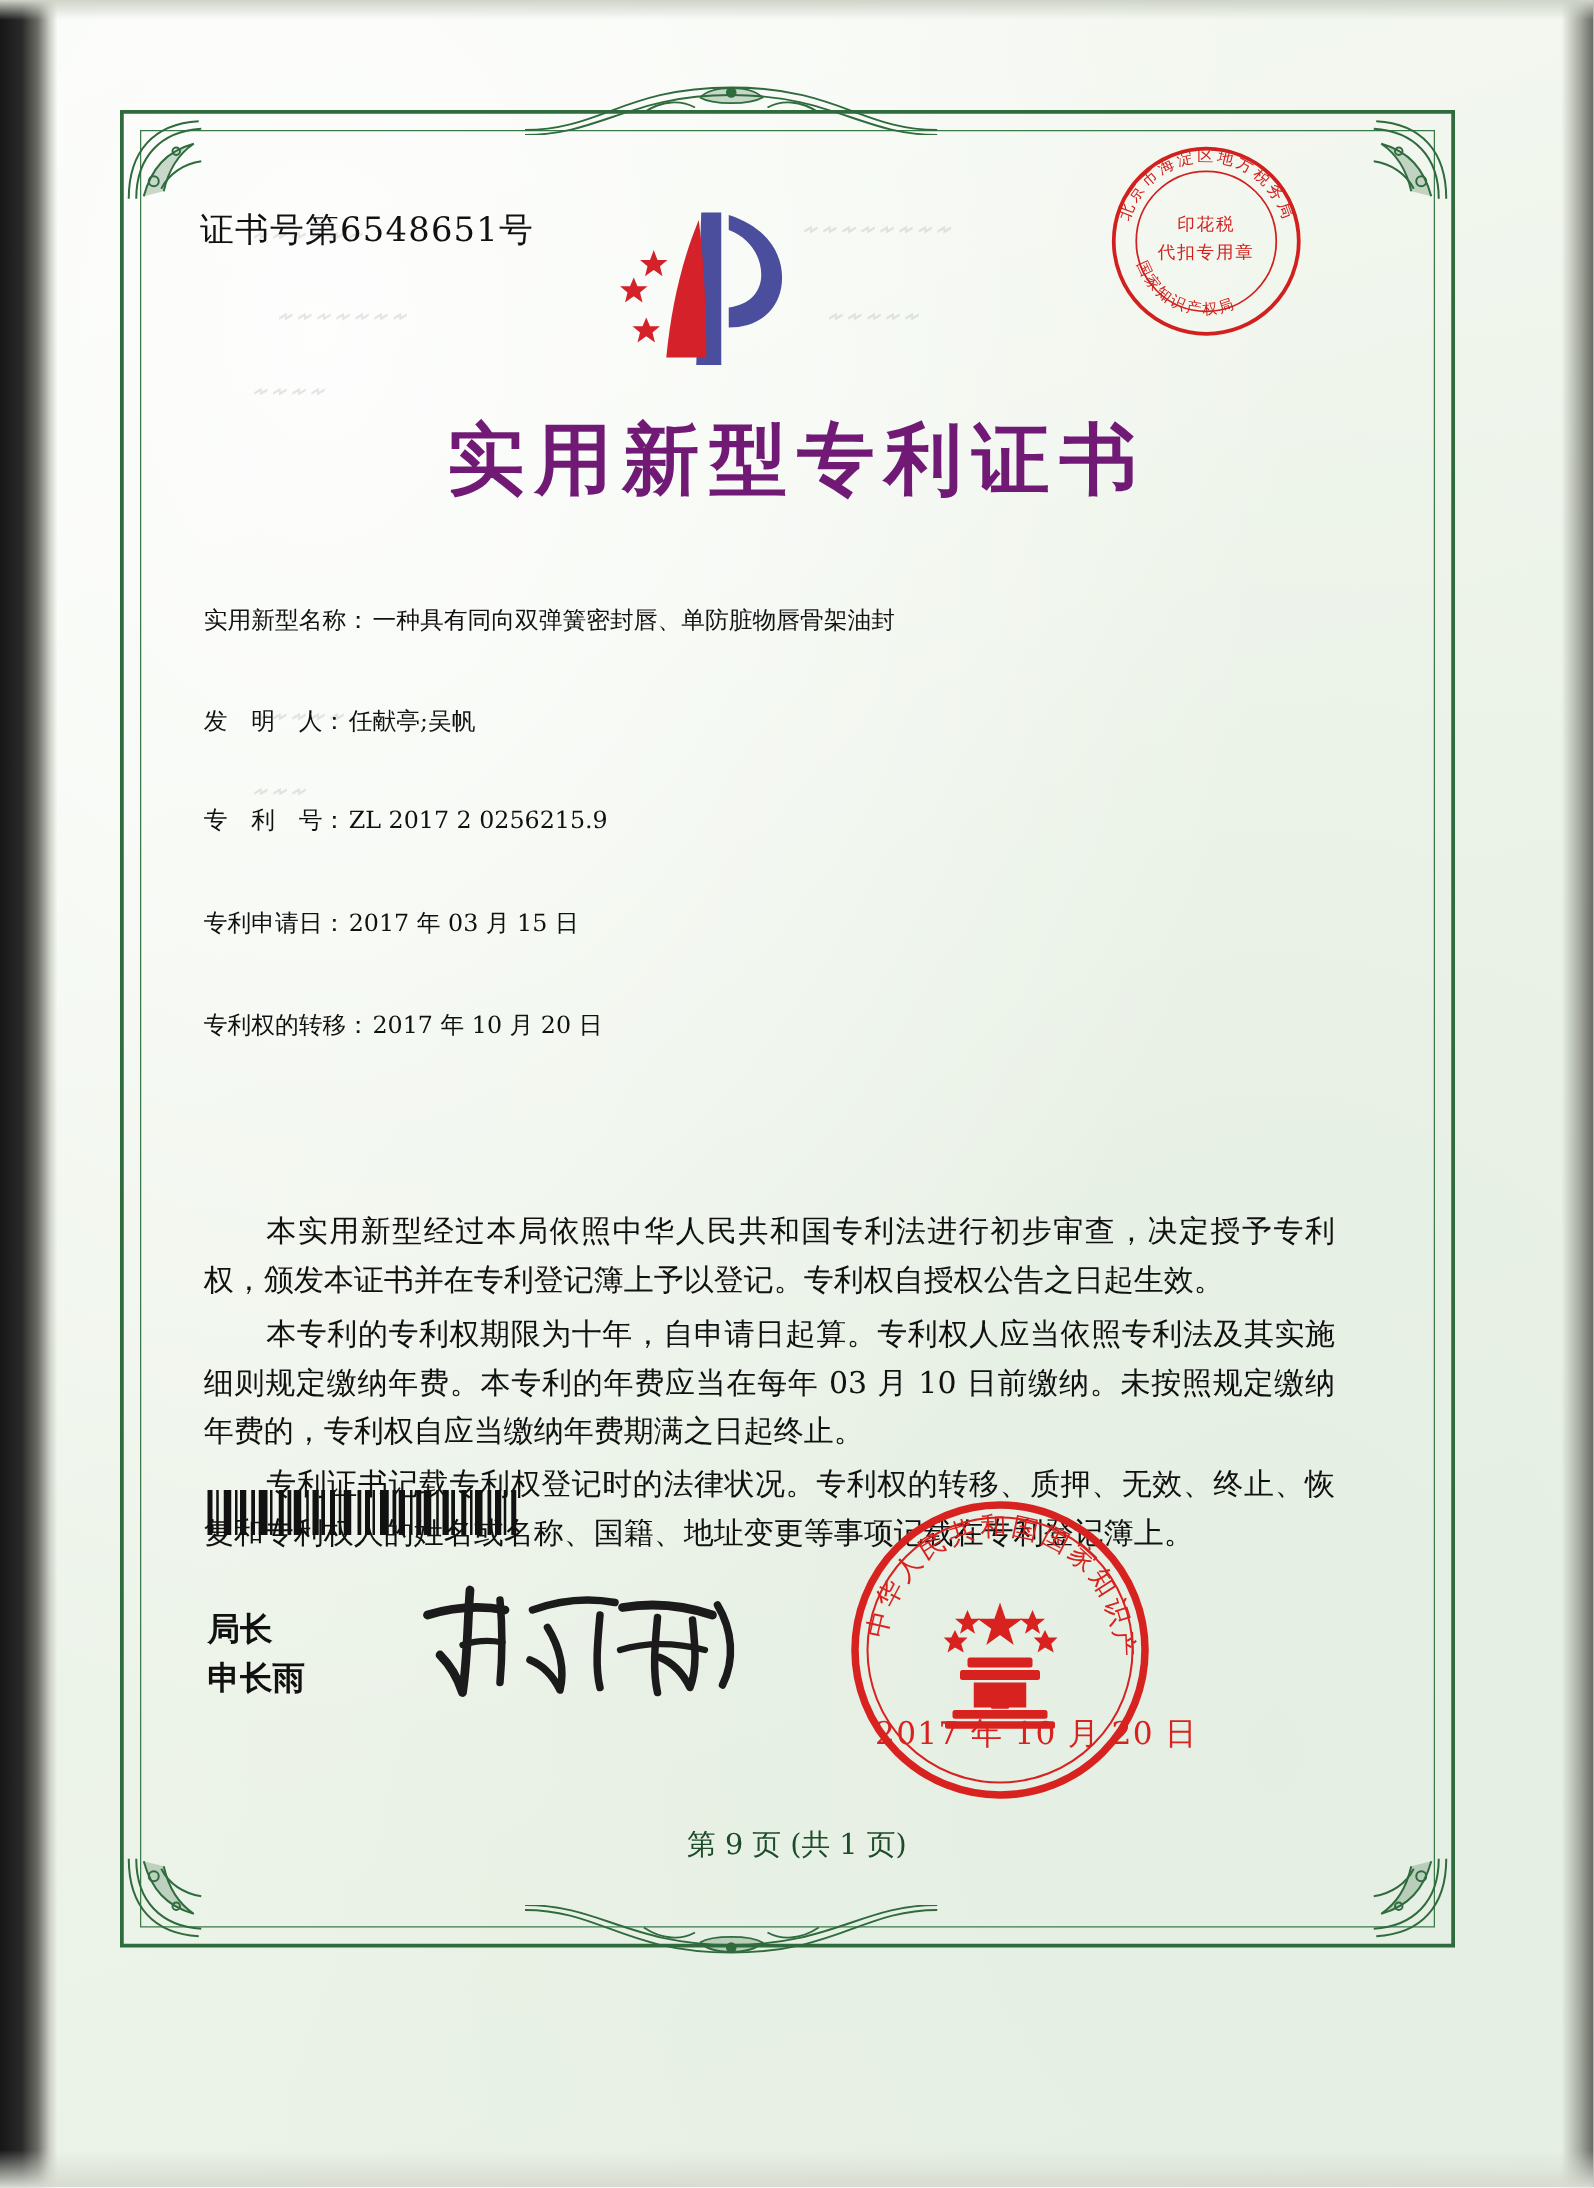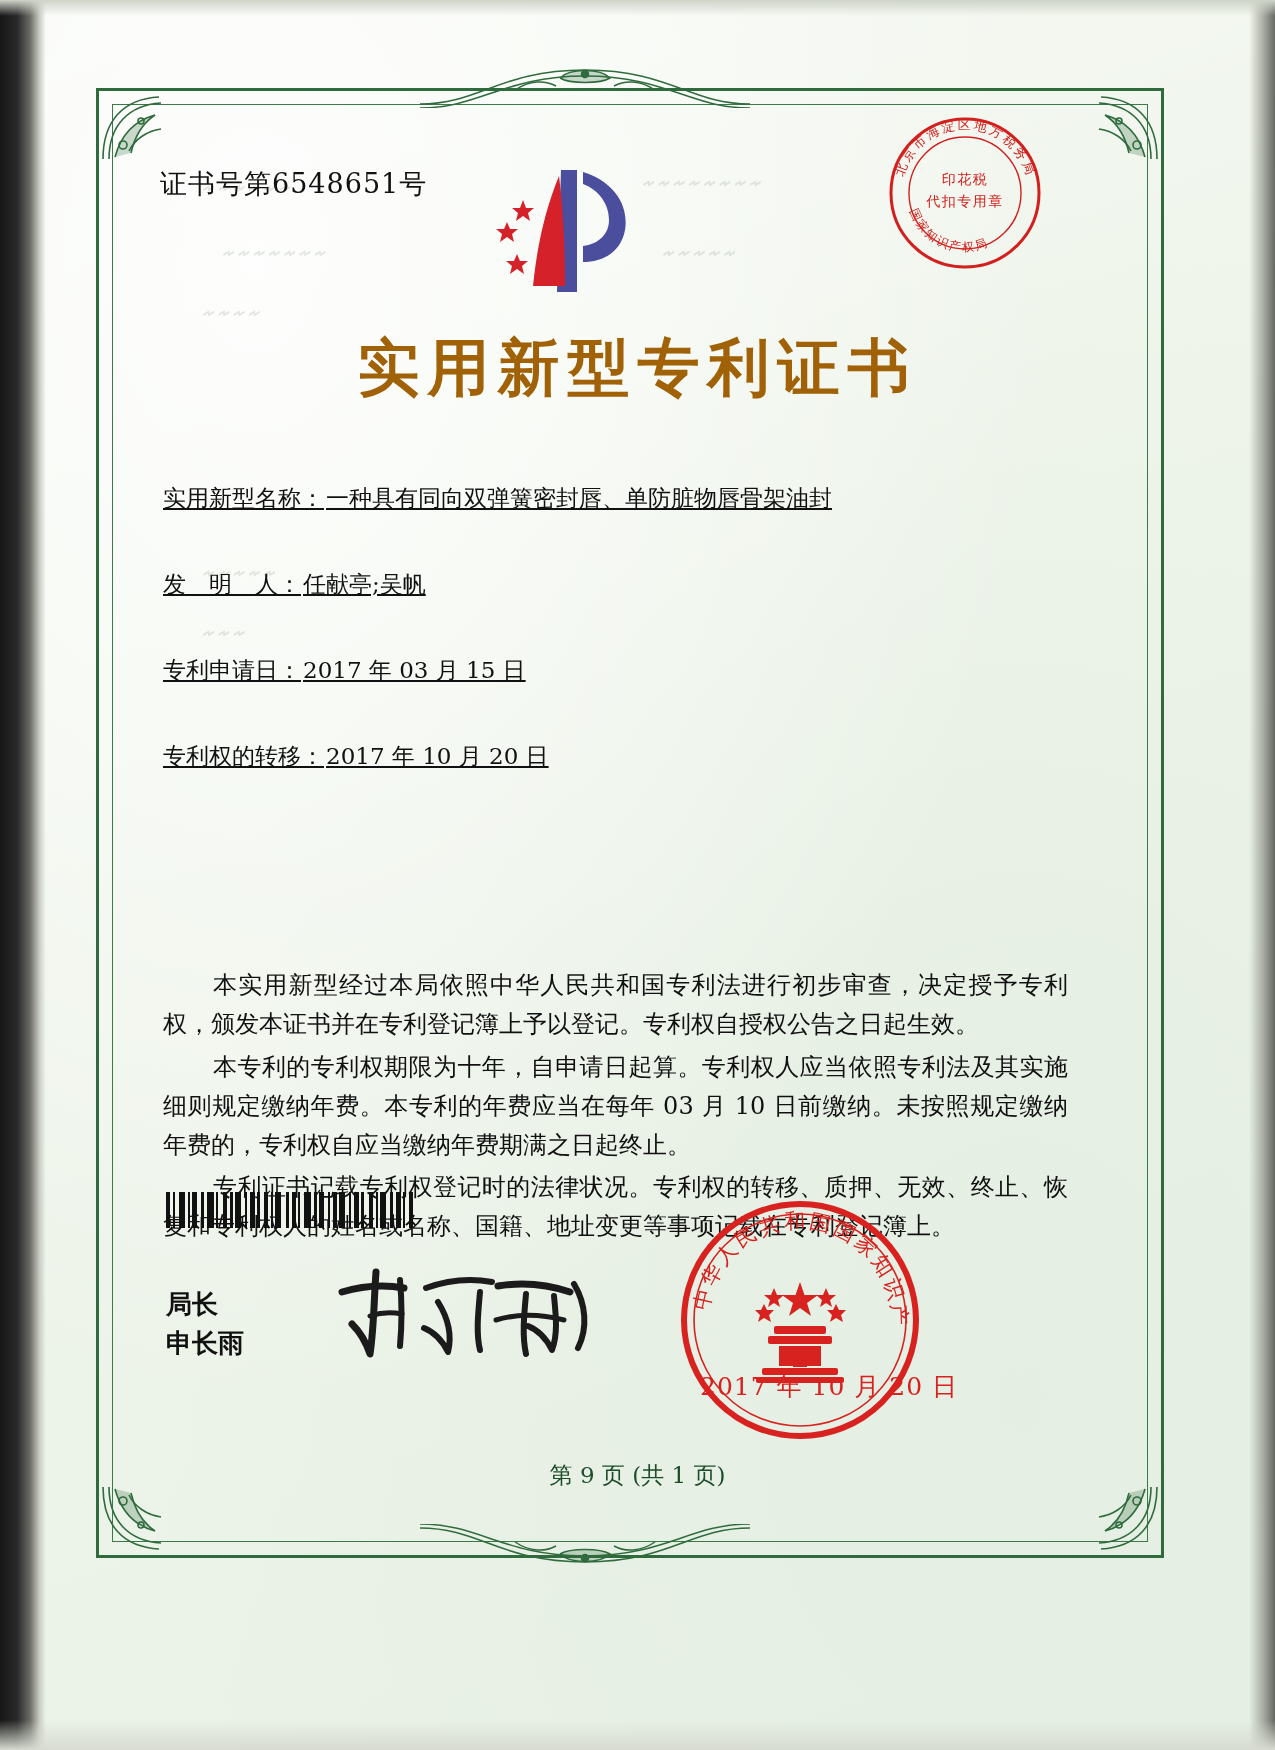--- a/index.html
+++ b/index.html
@@ -105,21 +105,21 @@
   
   .cert-title {
     position: absolute;
     left: 0; top: 326px;
     width: 1275px;
     text-align: center;
     font-family: "DejaVu Serif", serif;
     font-weight: bold;
     font-size: 62px;
     letter-spacing: 8px;
-    color: #a16207;
+    color: #701a75;
   }
 
   
   .cert-no {
     position: absolute;
     left: 148px; top: 166px;
     font-family: "DejaVu Serif", serif;
     font-size: 27px;
     color: #111;
     letter-spacing: 1px;
@@ -131,22 +131,21 @@
     position: absolute;
     left: 163px; top: 468px;
     width: 900px;
     font-family: "DejaVu Serif", serif;
     color: #111;
   }
   .field-row {
     display: flex;
     align-items: baseline;
     margin-bottom: 40px;
-    font-size: 23px;
-    text-decoration: underline;
+    font-size: 19px;
   }
   .field-label {
     white-space: pre;
     flex: none;
   }
   .field-value {
     margin-left: 2px;
     margin-top: 15px;
   }
   .field-row.r3 { margin-bottom: 42px; }
@@ -359,20 +358,24 @@
 
   <div class="fields">
     <div class="field-row">
       <span class="field-label">实用新型名称：</span>
       <span class="field-value">一种具有同向双弹簧密封唇、单防脏物唇骨架油封</span>
     </div>
     <div class="field-row">
       <span class="field-label">发　明　人：</span>
       <span class="field-value">任献亭;吴帆</span>
     </div>
+    <div class="field-row r3">
+      <span class="field-label">专　利　号：</span>
+      <span class="field-value">ZL 2017 2 0256215.9</span>
+    </div>
     <div class="field-row">
       <span class="field-label">专利申请日：</span>
       <span class="field-value">2017 年 03 月 15 日</span>
     </div>
     <div class="field-row">
       <span class="field-label">专利权的转移：</span>
       <span class="field-value">2017 年 10 月 20 日</span>
     </div>
   </div>
 

